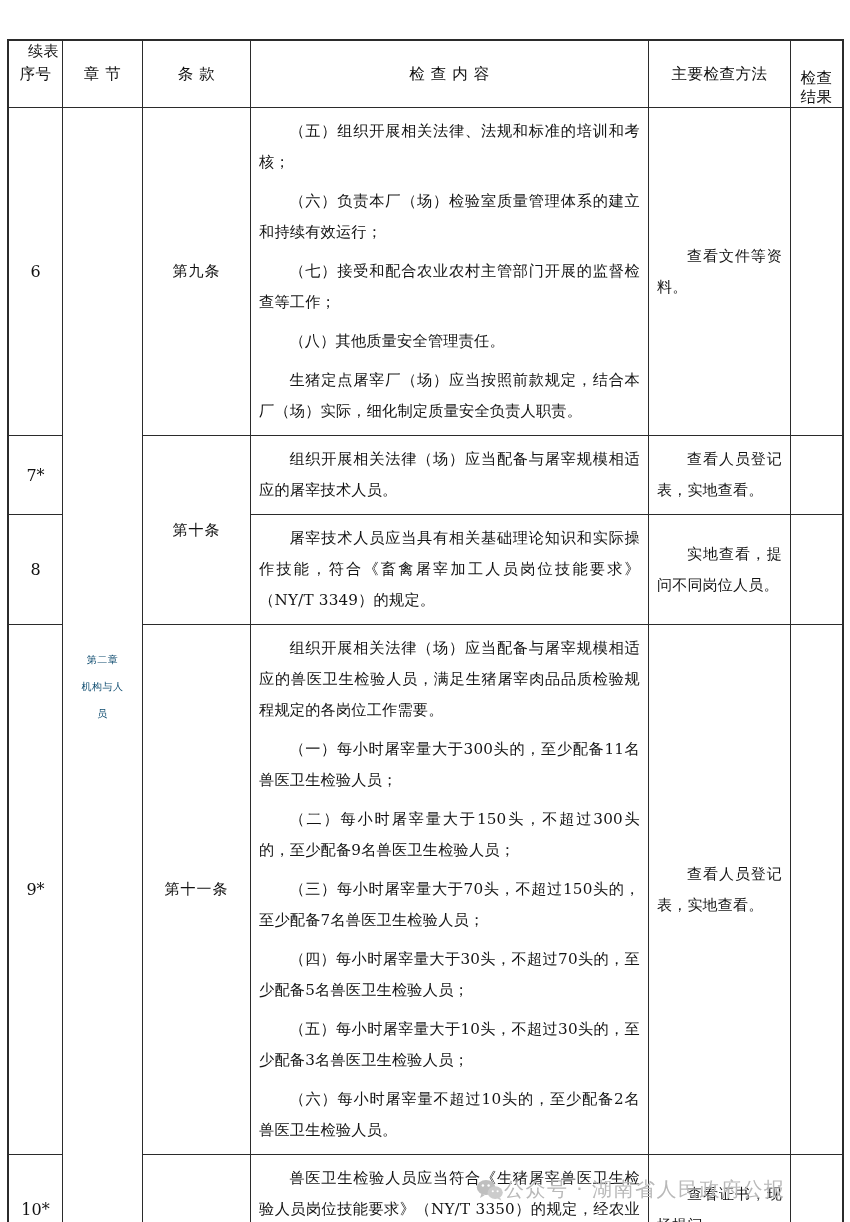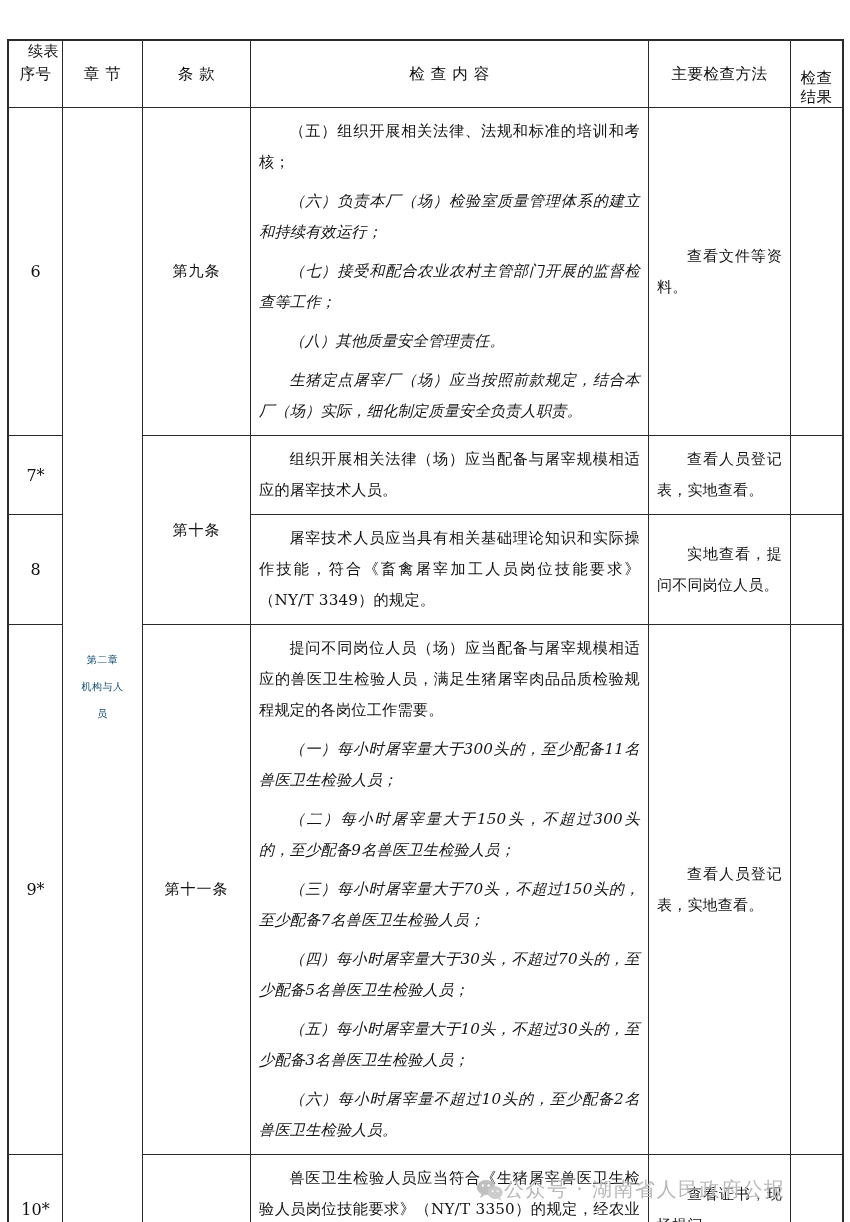--- a/index.html
+++ b/index.html
@@ -131,21 +131,21 @@
     text-justify: inter-ideograph;
     letter-spacing: 0.2px;
     color: #141414;
   }
   td.result { background: #fff; }
 
   p.para {
     margin: 8px;
     text-indent: 2em;
   }
-  p.para + p.para { margin-top: 0; font-style: italic; }
+  p.para + p.para { margin-top: 0; }
 
   
   .watermark {
     position: absolute;
     left: 476px;
     top: 1176px;
     display: flex;
     align-items: center;
     color: #b9b9b9;
     font-size: 20px;
@@ -237,21 +237,21 @@
           <td class="method">
             <p class="para">实地查看，提问不同岗位人员。</p>
           </td>
           <td class="result"></td>
         </tr>
 
         <tr>
           <td class="num">9*</td>
           <td class="article">第十一条</td>
           <td class="content">
-            <p class="para">提问不同岗位人员（场）应当配备与屠宰规模相适应的兽医卫生检验人员，满足生猪屠宰肉品品质检验规程规定的各岗位工作需要。</p>
+            <p class="para">组织开展相关法律（场）应当配备与屠宰规模相适应的兽医卫生检验人员，满足生猪屠宰肉品品质检验规程规定的各岗位工作需要。</p>
             <p class="para">（一）每小时屠宰量大于300头的，至少配备11名兽医卫生检验人员；</p>
             <p class="para">（二）每小时屠宰量大于150头，不超过300头的，至少配备9名兽医卫生检验人员；</p>
             <p class="para">（三）每小时屠宰量大于70头，不超过150头的，至少配备7名兽医卫生检验人员；</p>
             <p class="para">（四）每小时屠宰量大于30头，不超过70头的，至少配备5名兽医卫生检验人员；</p>
             <p class="para">（五）每小时屠宰量大于10头，不超过30头的，至少配备3名兽医卫生检验人员；</p>
             <p class="para">（六）每小时屠宰量不超过10头的，至少配备2名兽医卫生检验人员。</p>
           </td>
           <td class="method">
             <p class="para">查看人员登记表，实地查看。</p>
           </td>

